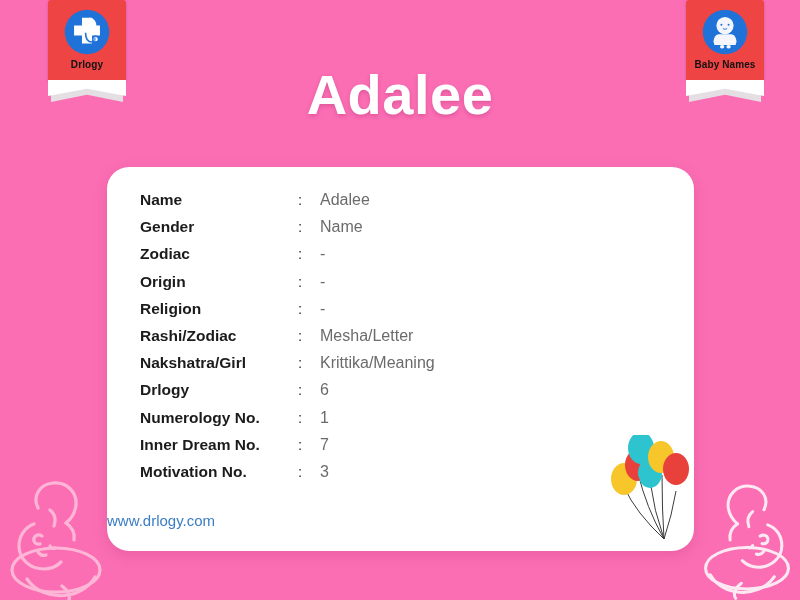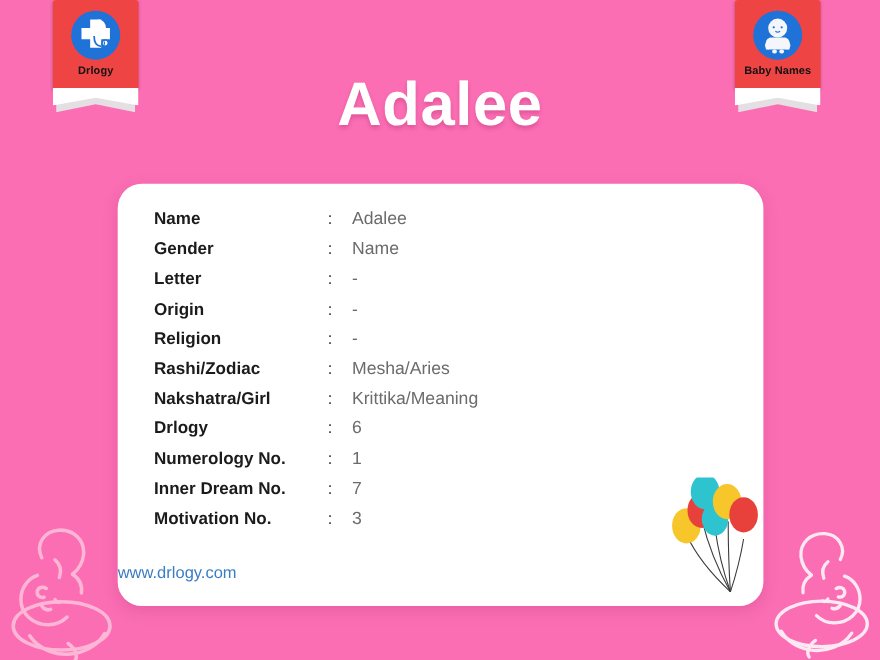--- a/index.html
+++ b/index.html
@@ -15,21 +15,21 @@
   .wm{position:absolute;bottom:-6px;opacity:.85;}
   .wm-left{left:4px;}
   .wm-right{right:4px;transform:scaleX(-1);}
 
   
   .badge{
     position:absolute;top:0;width:78px;
     display:flex;flex-direction:column;align-items:center;
   }
   .badge-left{left:48px;}
-  .badge-right{right:54px;}
+  .badge-right{right:36px;}
   .ribbon{
     position:relative;width:78px;background:#ef4444;
     padding:9px 0 10px;border-radius:3px 3px 0 0;
     display:flex;flex-direction:column;align-items:center;
     box-shadow:0 1px 3px rgba(0,0,0,.18);
   }
   .ribbon:after{
     content:"";position:absolute;left:0;right:0;top:100%;
     height:16px;background:#fff;
     clip-path:polygon(0 0,100% 0,100% 100%,50% 55%,0 100%);
@@ -157,41 +157,41 @@
         <span class="v">Adalee</span>
       </div>
 
       <div class="row">
         <span class="k">Gender</span>
         <span class="sep">:</span>
         <span class="v">Name</span>
       </div>
 
       <div class="row">
-        <span class="k">Letter</span>
+        <span class="k">Zodiac</span>
         <span class="sep">:</span>
         <span class="v">-</span>
       </div>
 
       <div class="row">
         <span class="k">Origin</span>
         <span class="sep">:</span>
         <span class="v">-</span>
       </div>
 
       <div class="row">
         <span class="k">Religion</span>
         <span class="sep">:</span>
         <span class="v">-</span>
       </div>
 
       <div class="row">
         <span class="k">Rashi/Zodiac</span>
         <span class="sep">:</span>
-        <span class="v">Mesha/Aries</span>
+        <span class="v">Mesha/Letter</span>
       </div>
 
       <div class="row">
         <span class="k">Nakshatra/Girl</span>
         <span class="sep">:</span>
         <span class="v">Krittika/Meaning</span>
       </div>
 
       <div class="row">
         <span class="k">Drlogy</span>

